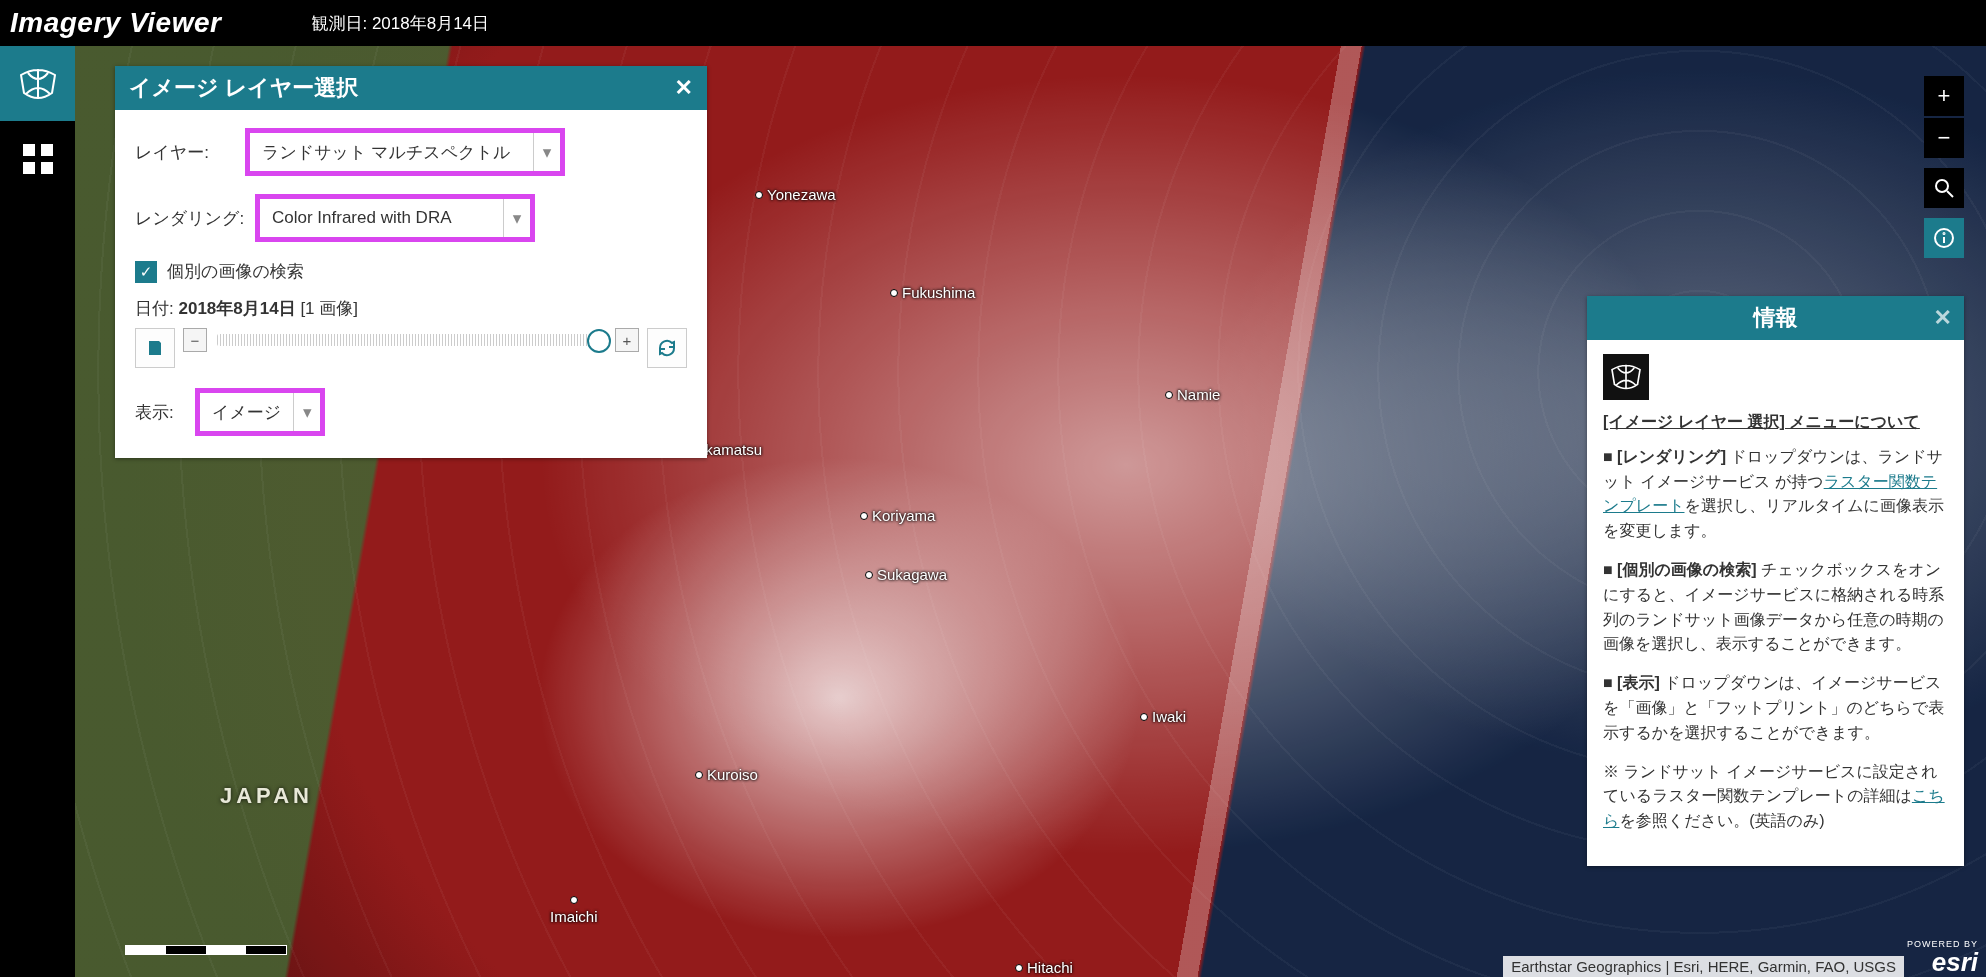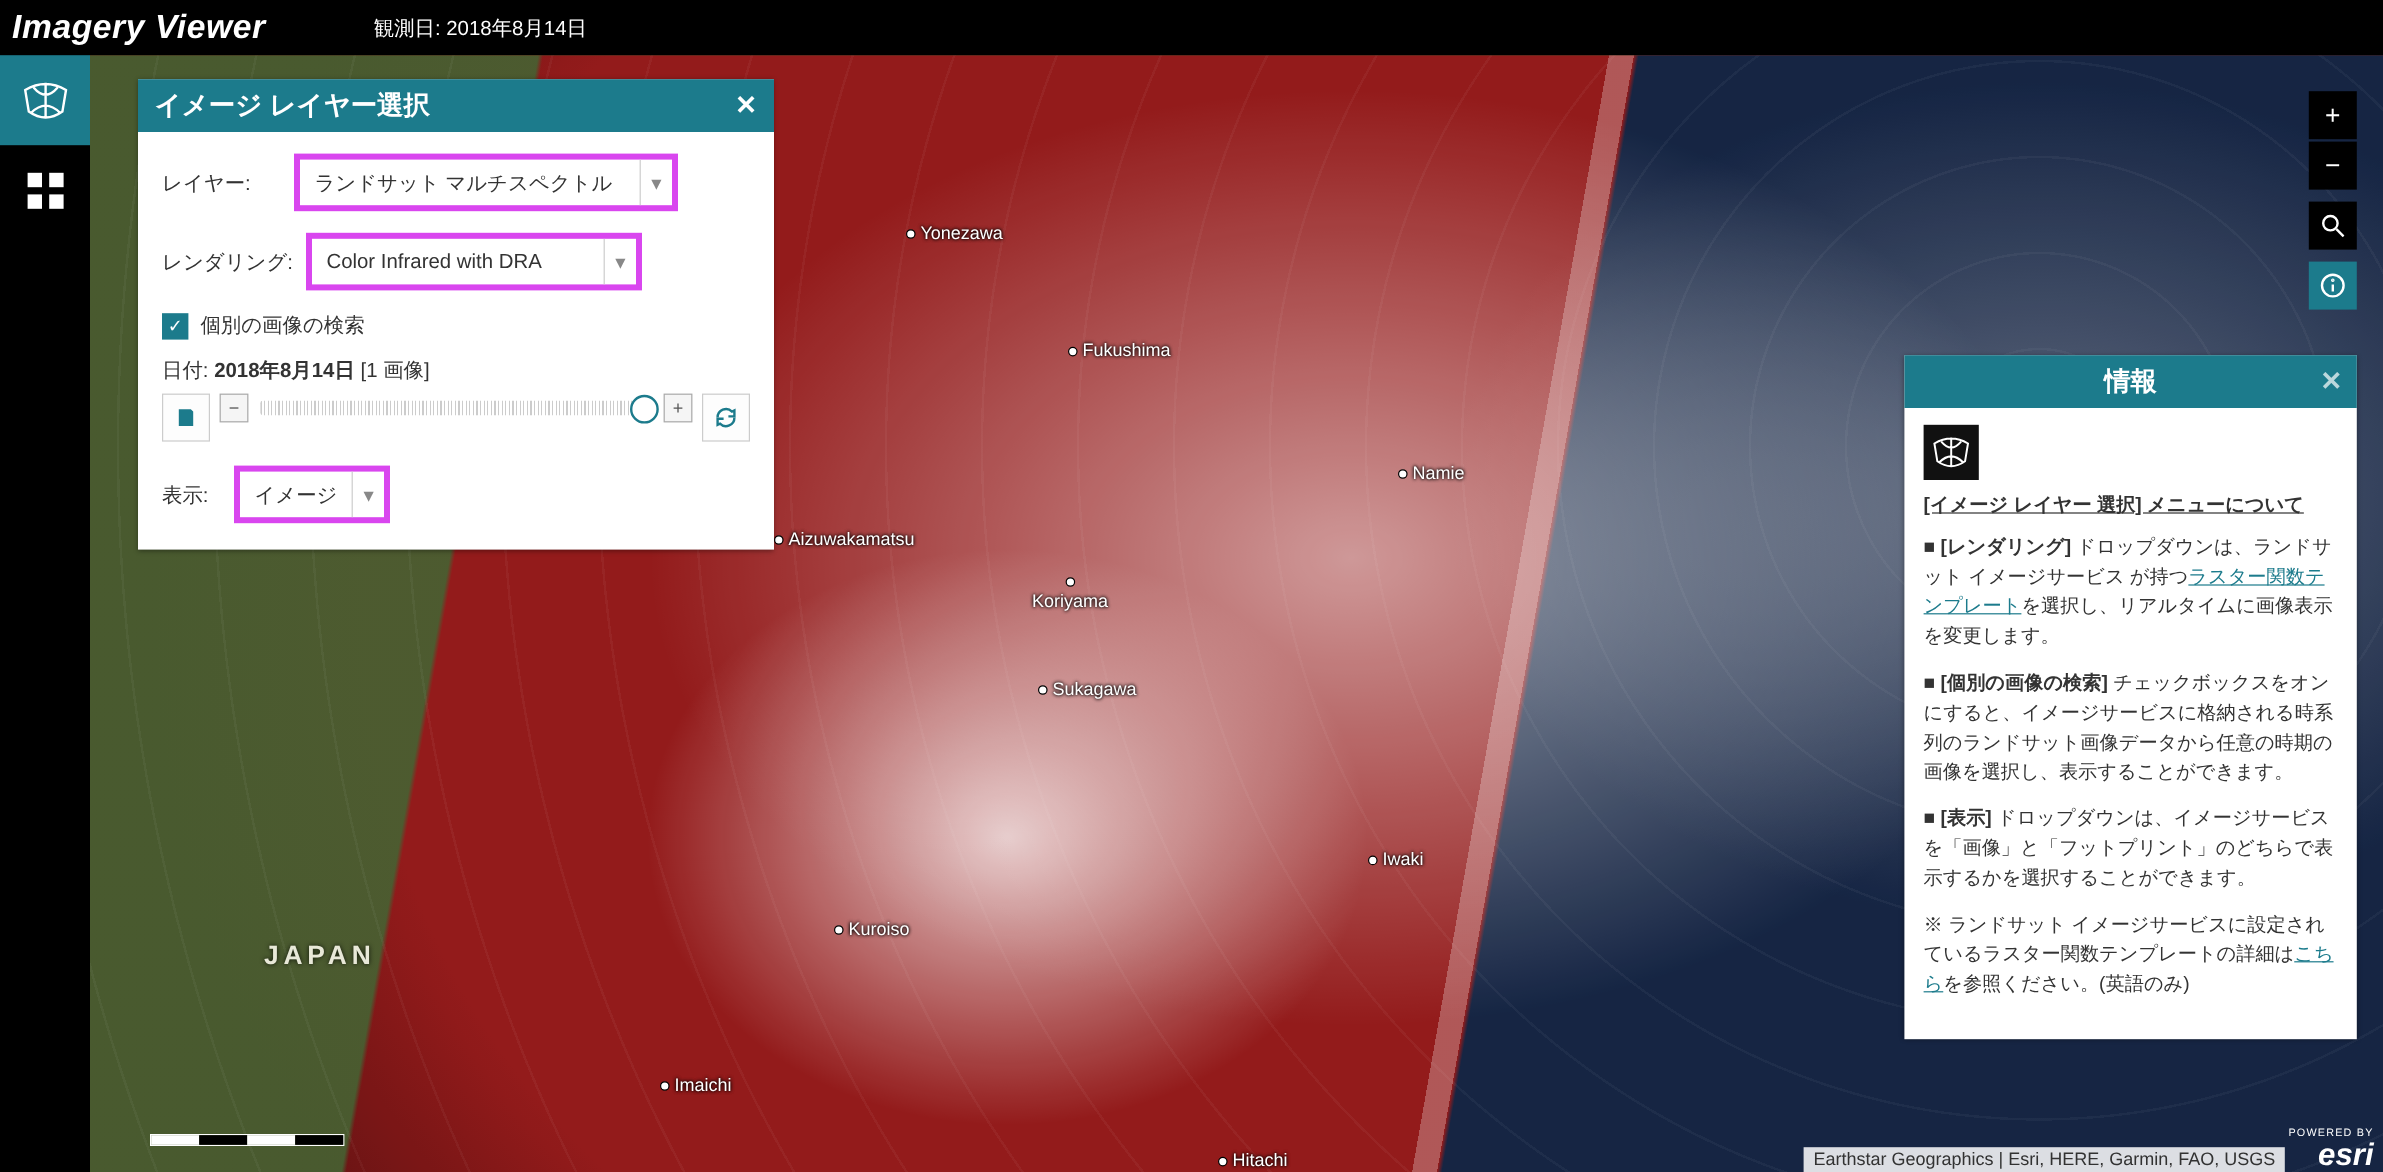--- a/index.html
+++ b/index.html
@@ -38,21 +38,21 @@
   .country-label{position:absolute;color:#e8e8d8;font-size:22px;font-weight:bold;letter-spacing:4px;text-shadow:0 0 4px rgba(0,0,0,.8);}
   
   .zoom-tools{position:absolute;top:30px;right:22px;display:flex;flex-direction:column;gap:2px;}
   .ztool{width:40px;height:40px;background:#000;color:#fff;display:flex;align-items:center;justify-content:center;font-size:22px;cursor:pointer;}
   .ztool.info{background:#1c7b8c;}
   .ztool.sep{margin-top:8px;}
   
   .panel{position:absolute;background:#fff;box-shadow:0 1px 4px rgba(0,0,0,.4);}
   .panel-head{background:#1c7b8c;color:#fff;height:44px;display:flex;align-items:center;justify-content:space-between;padding:0 14px;font-size:22px;font-weight:bold;}
   .panel-head .x{cursor:pointer;font-size:22px;font-weight:bold;}
-  .layer-panel{top:20px;left:40px;width:530px;}
+  .layer-panel{top:20px;left:40px;width:592px;}
   .panel-body{padding:18px 20px 22px;font-size:17px;color:#333;}
   .row{display:flex;align-items:center;margin-bottom:18px;flex-wrap:wrap;}
   .row .lbl{width:110px;}
   .select{display:inline-flex;align-items:center;border:5px solid #d946ef;height:38px;background:#fff;min-width:250px;}
   .select .val{flex:1;padding:0 12px;color:#333;}
   .select .dd{width:26px;height:100%;border-left:1px solid #ccc;display:flex;align-items:center;justify-content:center;color:#888;cursor:pointer;}
   .chk{width:22px;height:22px;background:#1c7b8c;color:#fff;display:inline-flex;align-items:center;justify-content:center;font-size:15px;margin-right:10px;cursor:pointer;}
   .date-row{margin:10px 0 8px;}
   .date-row b{font-weight:bold;}
   .slider-area{display:flex;align-items:flex-start;gap:4px;margin-top:6px;}
@@ -124,37 +124,37 @@
         <span>Fukushima</span>
       </div>
     <div class="city" style="top:340px;left:1090px;">
         <span class="dot"></span>
         <span>Namie</span>
       </div>
     <div class="city" style="top:395px;left:570px;">
         <span class="dot"></span>
         <span>Aizuwakamatsu</span>
       </div>
-    <div class="city" style="top:435px;left:785px;flex-direction:column;">
+    <div class="city" style="top:461px;left:785px;">
         <span class="dot"></span>
         <span>Koriyama</span>
       </div>
     <div class="city" style="top:520px;left:790px;">
         <span class="dot"></span>
         <span>Sukagawa</span>
       </div>
     <div class="city" style="top:662px;left:1065px;">
         <span class="dot"></span>
         <span>Iwaki</span>
       </div>
     <div class="city" style="top:720px;left:620px;">
         <span class="dot"></span>
         <span>Kuroiso</span>
       </div>
-    <div class="city" style="top:850px;left:475px;">
+    <div class="city" style="top:850px;left:475px;flex-direction:column;">
         <span class="dot"></span>
         <span>Imaichi</span>
       </div>
     <div class="city" style="top:913px;left:940px;">
         <span class="dot"></span>
         <span>Hitachi</span>
       </div>
 
     <div class="zoom-tools">
       <div class="ztool">+</div>

